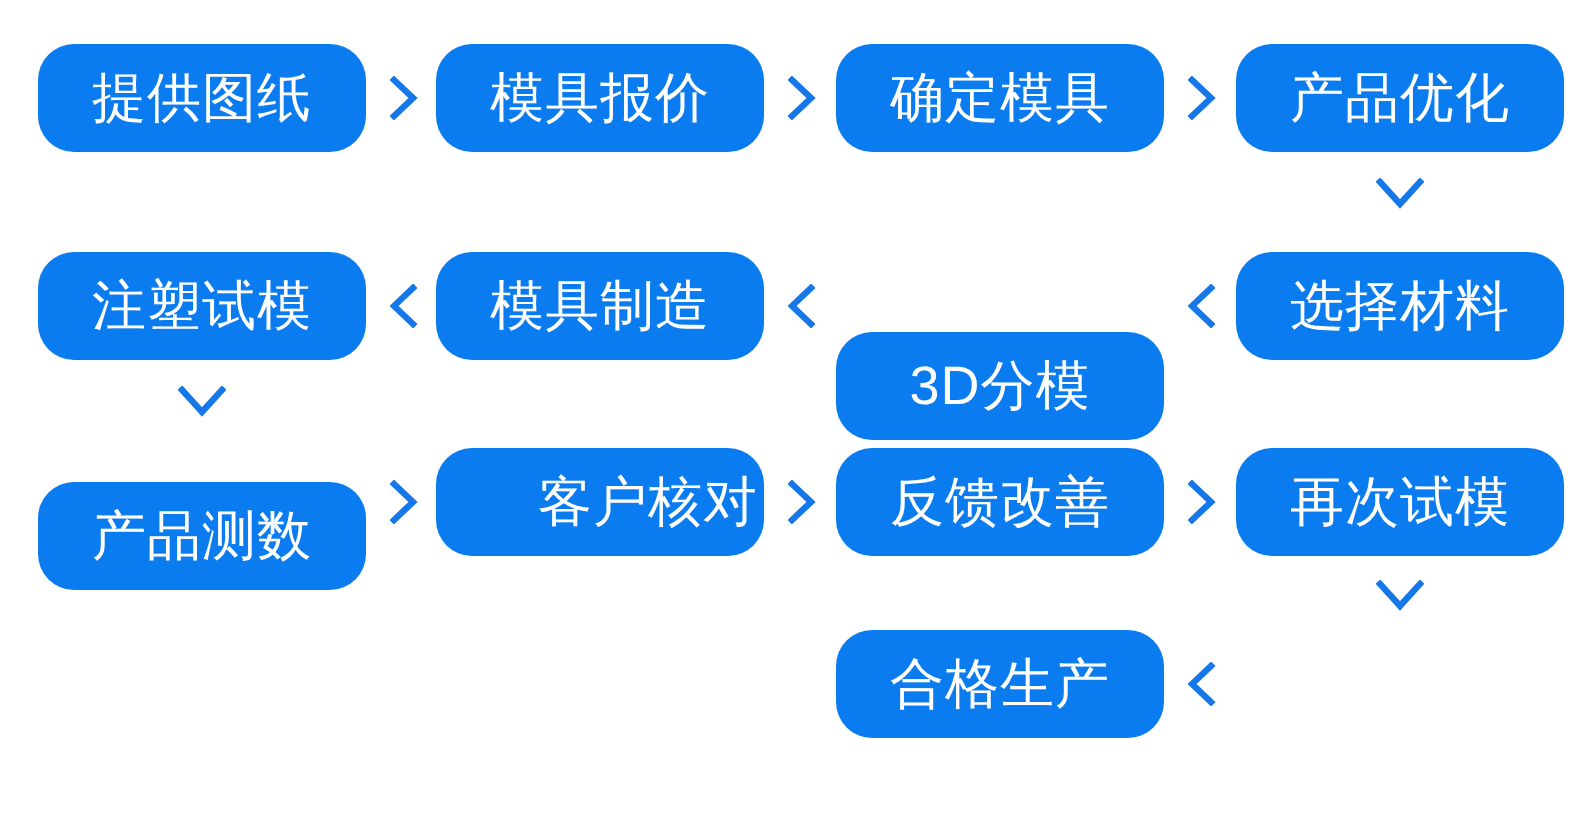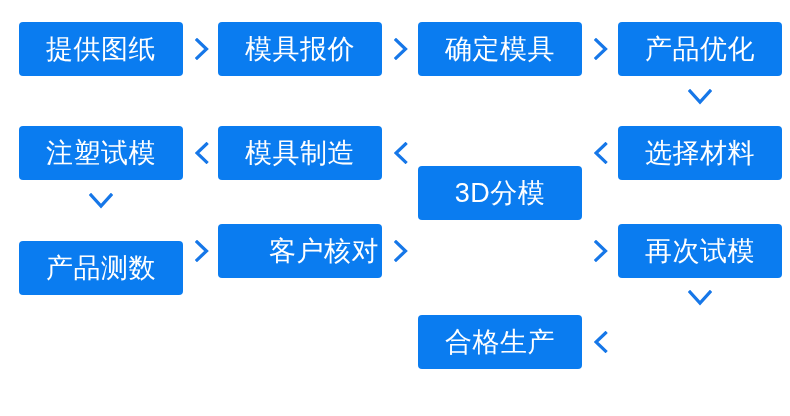--- a/index.html
+++ b/index.html
@@ -20,21 +20,21 @@
     height: 416px;
   }
 
   
   .node {
     position: absolute;
     width: 164px;
     height: 54px;
     box-sizing: border-box;
     background: #0a7cf0;
-    border-radius: 4px;
+    border-radius: 18px;
     color: #ffffff;
     font-size: 27px;
     line-height: 54px;
     text-align: center;
     letter-spacing: 0.5px;
     white-space: nowrap;
     font-weight: 400;
   }
 
   
@@ -125,20 +125,21 @@
     <svg width="15" height="22" viewBox="0 0 15 22" aria-hidden="true">
         <path d="M2 2 L11.5 11 L2 20" fill="none" stroke="#1677e8" stroke-width="3.2" stroke-linecap="square" stroke-linejoin="miter"></path>
       </svg>
   </div>
   <div class="node" style="left:218px; top:224px;padding-left:48px;">客户核对</div>
   <div class="conn-h" style="left:384px; top:224px;">
     <svg width="15" height="22" viewBox="0 0 15 22" aria-hidden="true">
         <path d="M2 2 L11.5 11 L2 20" fill="none" stroke="#1677e8" stroke-width="3.2" stroke-linecap="square" stroke-linejoin="miter"></path>
       </svg>
   </div>
+  <div class="node" style="left:418px; top:224px;">反馈改善</div>
   <div class="conn-h" style="left:584px; top:224px;">
     <svg width="15" height="22" viewBox="0 0 15 22" aria-hidden="true">
         <path d="M2 2 L11.5 11 L2 20" fill="none" stroke="#1677e8" stroke-width="3.2" stroke-linecap="square" stroke-linejoin="miter"></path>
       </svg>
   </div>
   <div class="node" style="left:618px; top:224px;">再次试模</div>
   <div class="conn-v" style="left:680px; top:281px;">
     <svg width="24" height="16" viewBox="0 0 24 16" aria-hidden="true">
         <path d="M2 2 L12 13 L22 2" fill="none" stroke="#1677e8" stroke-width="3.2" stroke-linecap="square" stroke-linejoin="miter"></path>
       </svg>

